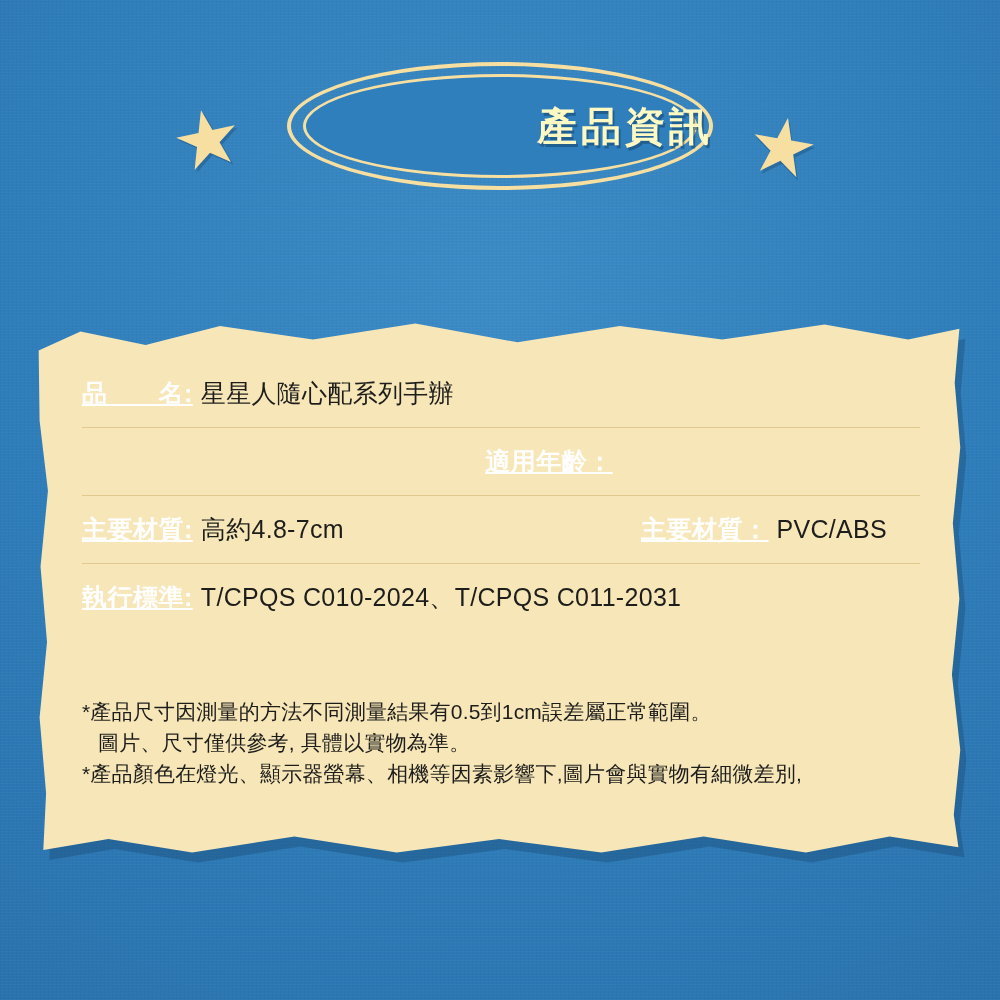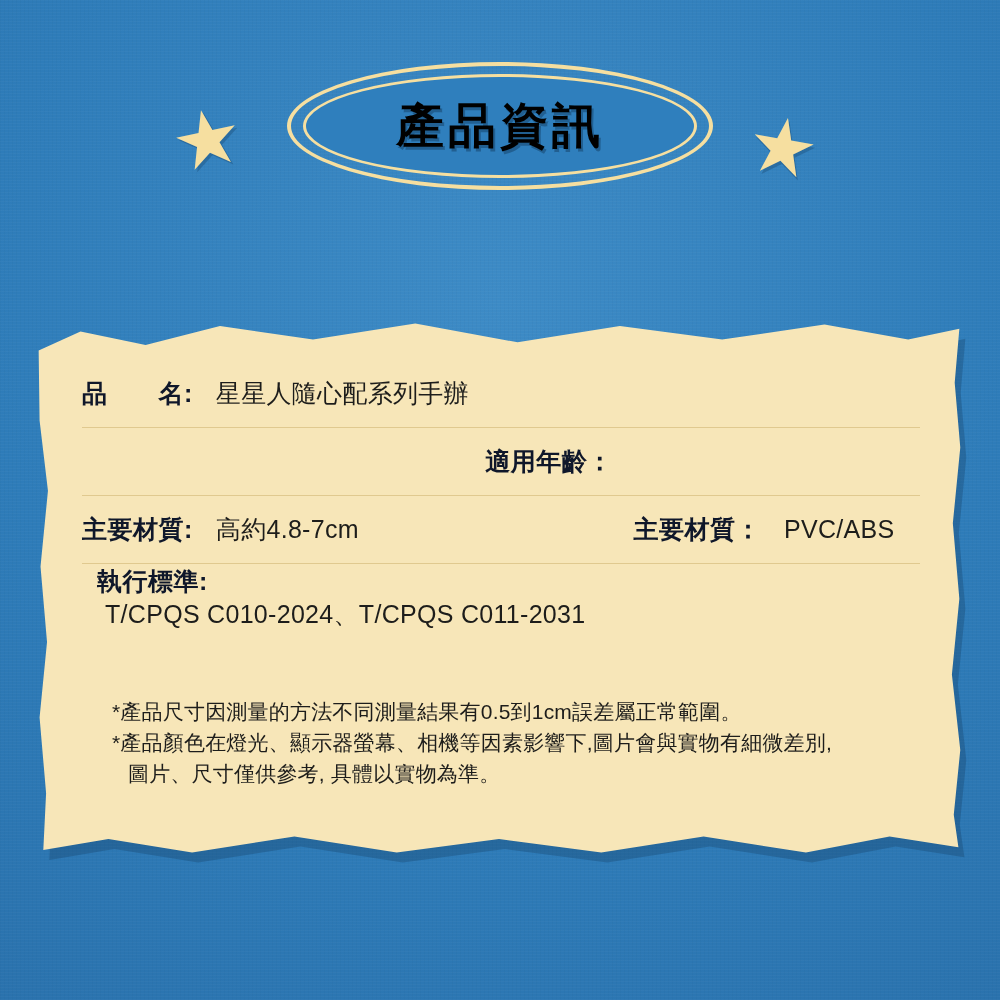--- a/index.html
+++ b/index.html
@@ -58,23 +58,23 @@
     border: 3px solid #f6dfa0;
     border-radius: 50%;
     background: #2f7fbd;
   }
   .title-badge .title-text {
     position: absolute;
     left: 0;
     right: 0;
     top: 50%;
     transform: translateY(-50%);
-    text-align: center;
-    color: #000000;
-    font-size: 48px;
+    text-align: right;
+    color: #fef9c3;
+    font-size: 40px;
     font-weight: bold;
     letter-spacing: 4px;
     text-shadow: 2px 3px 0 rgba(22,70,110,0.55);
   }
 
   .star {
     position: absolute;
     color: #f6dfa0;
     font-size: 78px;
     line-height: 1;
@@ -145,42 +145,41 @@
   }
   .spec-cell {
     display: flex;
     align-items: baseline;
     white-space: nowrap;
   }
   .spec-cell.left  { width: 430px; }
   .spec-cell.right { flex: 1; justify-content: center; padding-left: 96px; }
 
   .spec-label {
-    color: #0f172a;
+    color: #ffffff;
     font-size: 25px;
     font-weight: bold;
     letter-spacing: 0.5px;
+    text-decoration: underline;
   }
   .spec-value {
     color: #1d1d1b;
     font-size: 25px;
     font-weight: normal;
     padding-left: 8px;
     letter-spacing: 0.3px;
-    margin-left: 15px;
-  }
-  .spec-row.wide .spec-cell.left { width: auto; flex-direction: column; }
+  }
+  .spec-row.wide .spec-cell.left { width: auto; }
 
   
   .notes {
     position: absolute;
     left: 48px;
     top: 378px;
     width: 860px;
-    margin-left: 30px;
   }
   .note-line {
     color: #1d1d1b;
     font-size: 21px;
     line-height: 31px;
     letter-spacing: 0.2px;
     white-space: nowrap;
   }
   .note-line.indent { padding-left: 16px; }
 </style>
@@ -234,16 +233,16 @@
       <div class="spec-cell left">
         <span class="spec-label">執行標準:</span>
         <span class="spec-value">T/CPQS C010-2024、T/CPQS C011-2031</span>
       </div>
     </div>
 
   </div>
 
   <div class="notes">
     <div class="note-line">*產品尺寸因測量的方法不同測量結果有0.5到1cm誤差屬正常範圍。</div>
+    <div class="note-line indent">圖片、尺寸僅供參考, 具體以實物為準。</div>
     <div class="note-line">*產品顏色在燈光、顯示器螢幕、相機等因素影響下,圖片會與實物有細微差別,</div>
-    <div class="note-line indent">圖片、尺寸僅供參考, 具體以實物為準。</div>
   </div>
 </div>
 
 </body></html>

